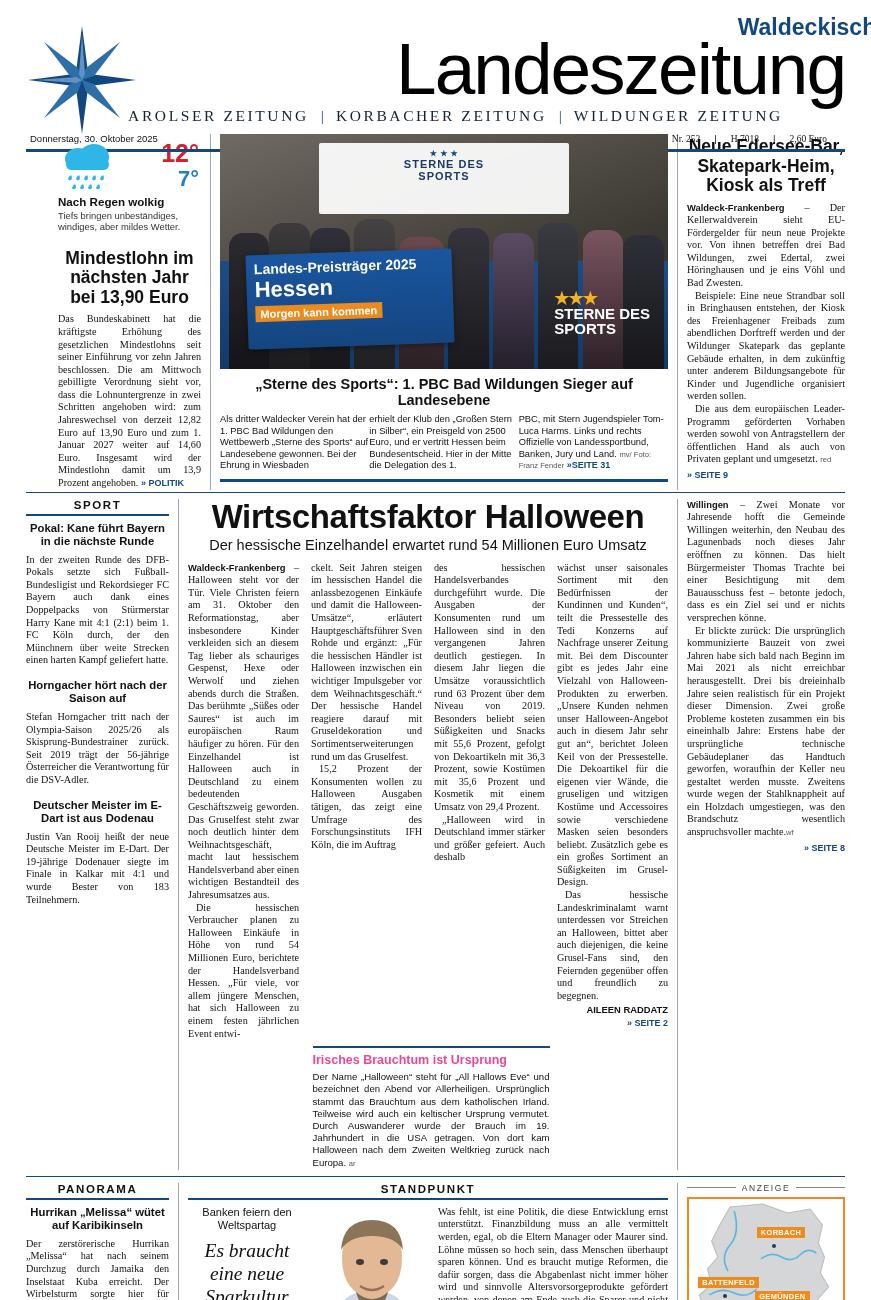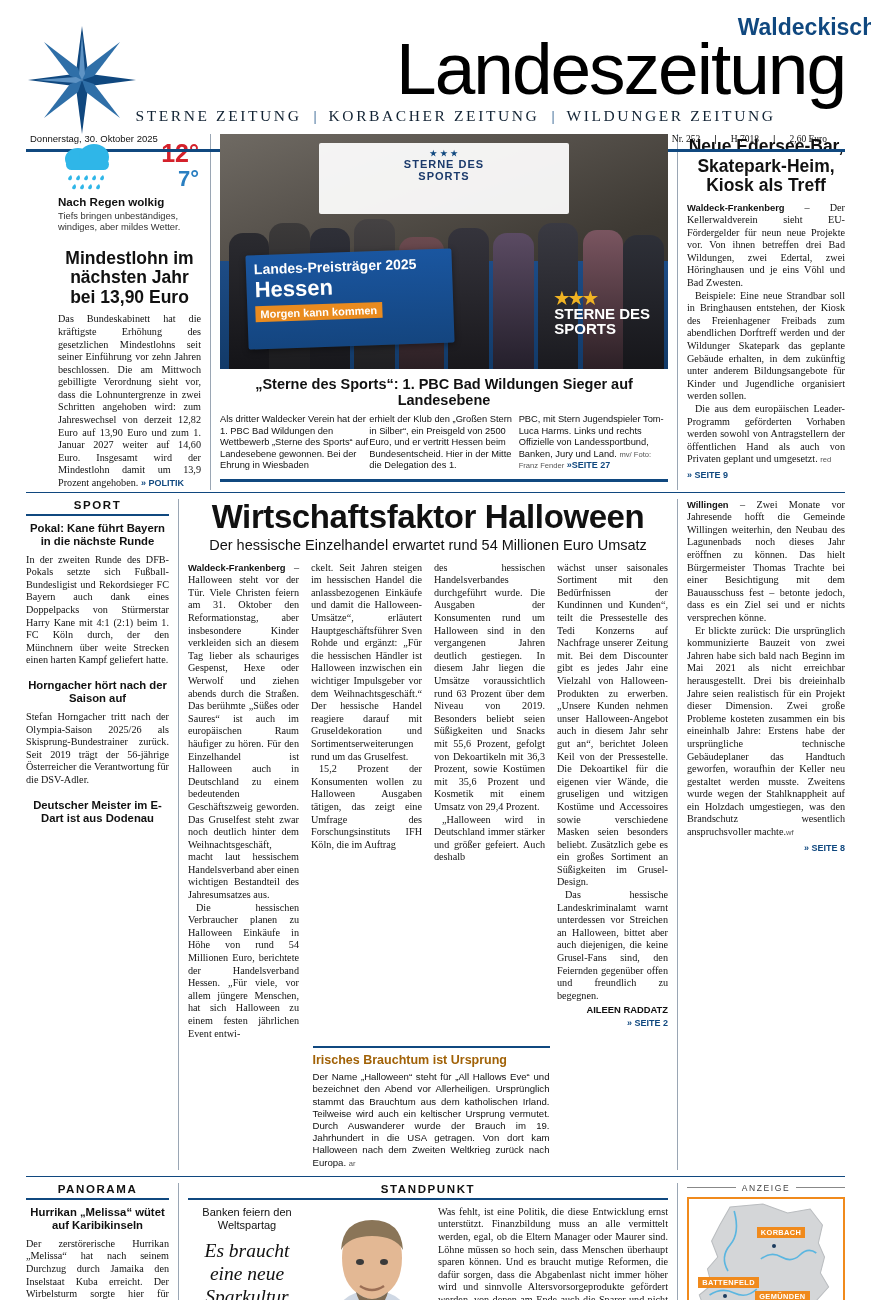--- a/index.html
+++ b/index.html
@@ -123,21 +123,21 @@
   .big-sub {
     font-family:"Liberation Sans",sans-serif; font-size: 14.5px; line-height:17px;
     text-align:center; margin-top: 2px; margin-bottom: 8px;
   }
   .four { display:flex; }
   .four > div { flex:1; padding: 0 6px; }
   .four > div:first-child { padding-left:0; }
   .four > div:last-child { padding-right:0; }
 
   .box-irish { border-top: 2px solid #10487f; margin-top:6px; padding-top:5px; }
-  .box-irish h4 { font-family:"Liberation Sans",sans-serif; font-weight:bold; font-size:12.5px; color:#a16207; margin-bottom:4px;}
+  .box-irish h4 { font-family:"Liberation Sans",sans-serif; font-weight:bold; font-size:12.5px; color:#ec4899; margin-bottom:4px;}
 
   
   .sp-wrap { display:flex; gap: 10px; }
   .sp-left { width: 118px; flex:0 0 118px; text-align:center;}
   .sp-kicker { font-family:"Liberation Sans",sans-serif; font-size:11px; line-height:13.5px; margin-bottom:6px;}
   .sp-title { font-family:"Liberation Serif", serif; font-style: italic; font-size: 19.5px; line-height: 23px; }
   .sp-photo { width: 112px; height: 130px; position:relative; overflow:hidden; background:#fff;}
 
   
   .anzeige-label {
@@ -174,21 +174,21 @@
         <g fill="#5e93c4">
           <polygon points="56,10 59,50 56,56 53,50"></polygon>
           <polygon points="10,56 50,53 56,56 50,59"></polygon>
         </g>
       </svg>
     </div>
     <div class="mh-text">
       <div class="mh-kicker">Waldeckische</div>
       <div class="mh-title">Landeszeitung</div>
       <div class="mh-sub">
-        <span>STERNE ZEITUNG</span>
+        <span>AROLSER ZEITUNG</span>
         <span class="sep">|</span>
         <span>KORBACHER ZEITUNG</span>
         <span class="sep">|</span>
         <span>WILDUNGER ZEITUNG</span>
       </div>
     </div>
     <div class="mh-meta">
       <div>Donnerstag, 30. Oktober 2025</div>
       <div class="mid">www.wlz-online.de</div>
       <div class="right">
@@ -269,21 +269,21 @@
         </div>
       </div>
 
       <div class="cap-title">„Sterne des Sports“: 1. PBC Bad Wildungen Sieger auf Landesebene</div>
       <div class="cap-cols">
         <div>Als dritter Waldecker Verein hat der 1. PBC Bad Wildungen den Wettbewerb „Sterne des Sports“ auf Landesebene gewonnen. Bei der Ehrung in Wiesbaden</div>
         <div>erhielt der Klub den „Großen Stern in Silber“, ein Preisgeld von 2500 Euro, und er vertritt Hessen beim Bundesentscheid. Hier in der Mitte die Delegation des 1.</div>
         <div>
           <span>PBC, mit Stern Jugendspieler Tom-Luca Harms. Links und rechts Offizielle von Landessportbund, Banken, Jury und Land.</span>
           <span class="credit">mv/ Foto: Franz Fender</span>
-          <span class="ref">»SEITE 27</span>
+          <span class="ref">»SEITE 31</span>
         </div>
       </div>
       <div class="rule-thick" style="margin-top:7px;"></div>
     </div>
 
     <div class="col-right vline">
       <h2 class="art-title" style="margin-top:3px;">Neue Edersee-Bar, Skatepark-Heim, Kiosk als Treff</h2>
       <div class="body-serif">
         <p><span class="dateline">Waldeck-Frankenberg</span><span> – Der Kellerwaldverein sieht EU-Fördergelder für neun neue Projekte vor. Von ihnen betreffen drei Bad Wildungen, zwei Edertal, zwei Höringhausen und je eins Vöhl und Bad Zwesten.</span></p>
         <p>Beispiele: Eine neue Strandbar soll in Bringhausen entstehen, der Kiosk des Freienhagener Freibads zum abendlichen Dorftreff werden und der Wildunger Skatepark das geplante Gebäude erhalten, in dem zukünftig unter anderem Bildungsangebote für Kinder und Jugendliche organisiert werden sollen.</p>
@@ -301,20 +301,21 @@
       <div class="sec-label">SPORT</div>
       <div class="sec-rule"></div>
 
       <h3 class="sub-title">Pokal: Kane führt Bayern in die nächste Runde</h3>
       <div class="body-serif">In der zweiten Runde des DFB-Pokals setzte sich Fußball-Bundesligist und Rekordsieger FC Bayern auch dank eines Doppelpacks von Stürmerstar Harry Kane mit 4:1 (2:1) beim 1. FC Köln durch, der den Münchnern über weite Strecken einen harten Kampf geliefert hatte.</div>
 
       <h3 class="sub-title" style="margin-top:12px;">Horngacher hört nach der Saison auf</h3>
       <div class="body-serif">Stefan Horngacher tritt nach der Olympia-Saison 2025/26 als Skisprung-Bundestrainer zurück. Seit 2019 trägt der 56-jährige Österreicher die Verantwortung für die DSV-Adler.</div>
 
       <h3 class="sub-title" style="margin-top:12px;">Deutscher Meister im E-Dart ist aus Dodenau</h3>
+      <div class="body-serif">Justin Van Rooij heißt der neue Deutsche Meister im E-Dart. Der 19-jährige Dodenauer siegte im Finale in Kalkar mit 4:1 und wurde Bester von 183 Teilnehmern.</div>
     </div>
 
     <div class="col-center vline">
       <div class="big-head">Wirtschaftsfaktor Halloween</div>
       <div class="big-sub">Der hessische Einzelhandel erwartet rund 54 Millionen Euro Umsatz</div>
 
       <div class="four">
         <div class="body-serif">
           <p><span class="dateline">Waldeck-Frankenberg</span><span> – Halloween steht vor der Tür. Viele Christen feiern am 31. Oktober den Reformationstag, aber insbesondere Kinder verkleiden sich an diesem Tag lieber als schauriges Gespenst, Hexe oder Werwolf und ziehen abends durch die Straßen. Das berühmte „Süßes oder Saures“ ist auch im europäischen Raum häufiger zu hören. Für den Einzelhandel ist Halloween auch in Deutschland zu einem bedeutenden Geschäftszweig geworden. Das Gruselfest steht zwar noch deutlich hinter dem Weihnachtsgeschäft, macht laut hessischem Handelsverband aber einen wichtigen Bestandteil des Jahresumsatzes aus.</span></p>
           <p>Die hessischen Verbraucher planen zu Halloween Einkäufe in Höhe von rund 54 Millionen Euro, berichtete der Handelsverband Hessen. „Für viele, vor allem jüngere Menschen, hat sich Halloween zu einem festen jährlichen Event entwi-</p>

